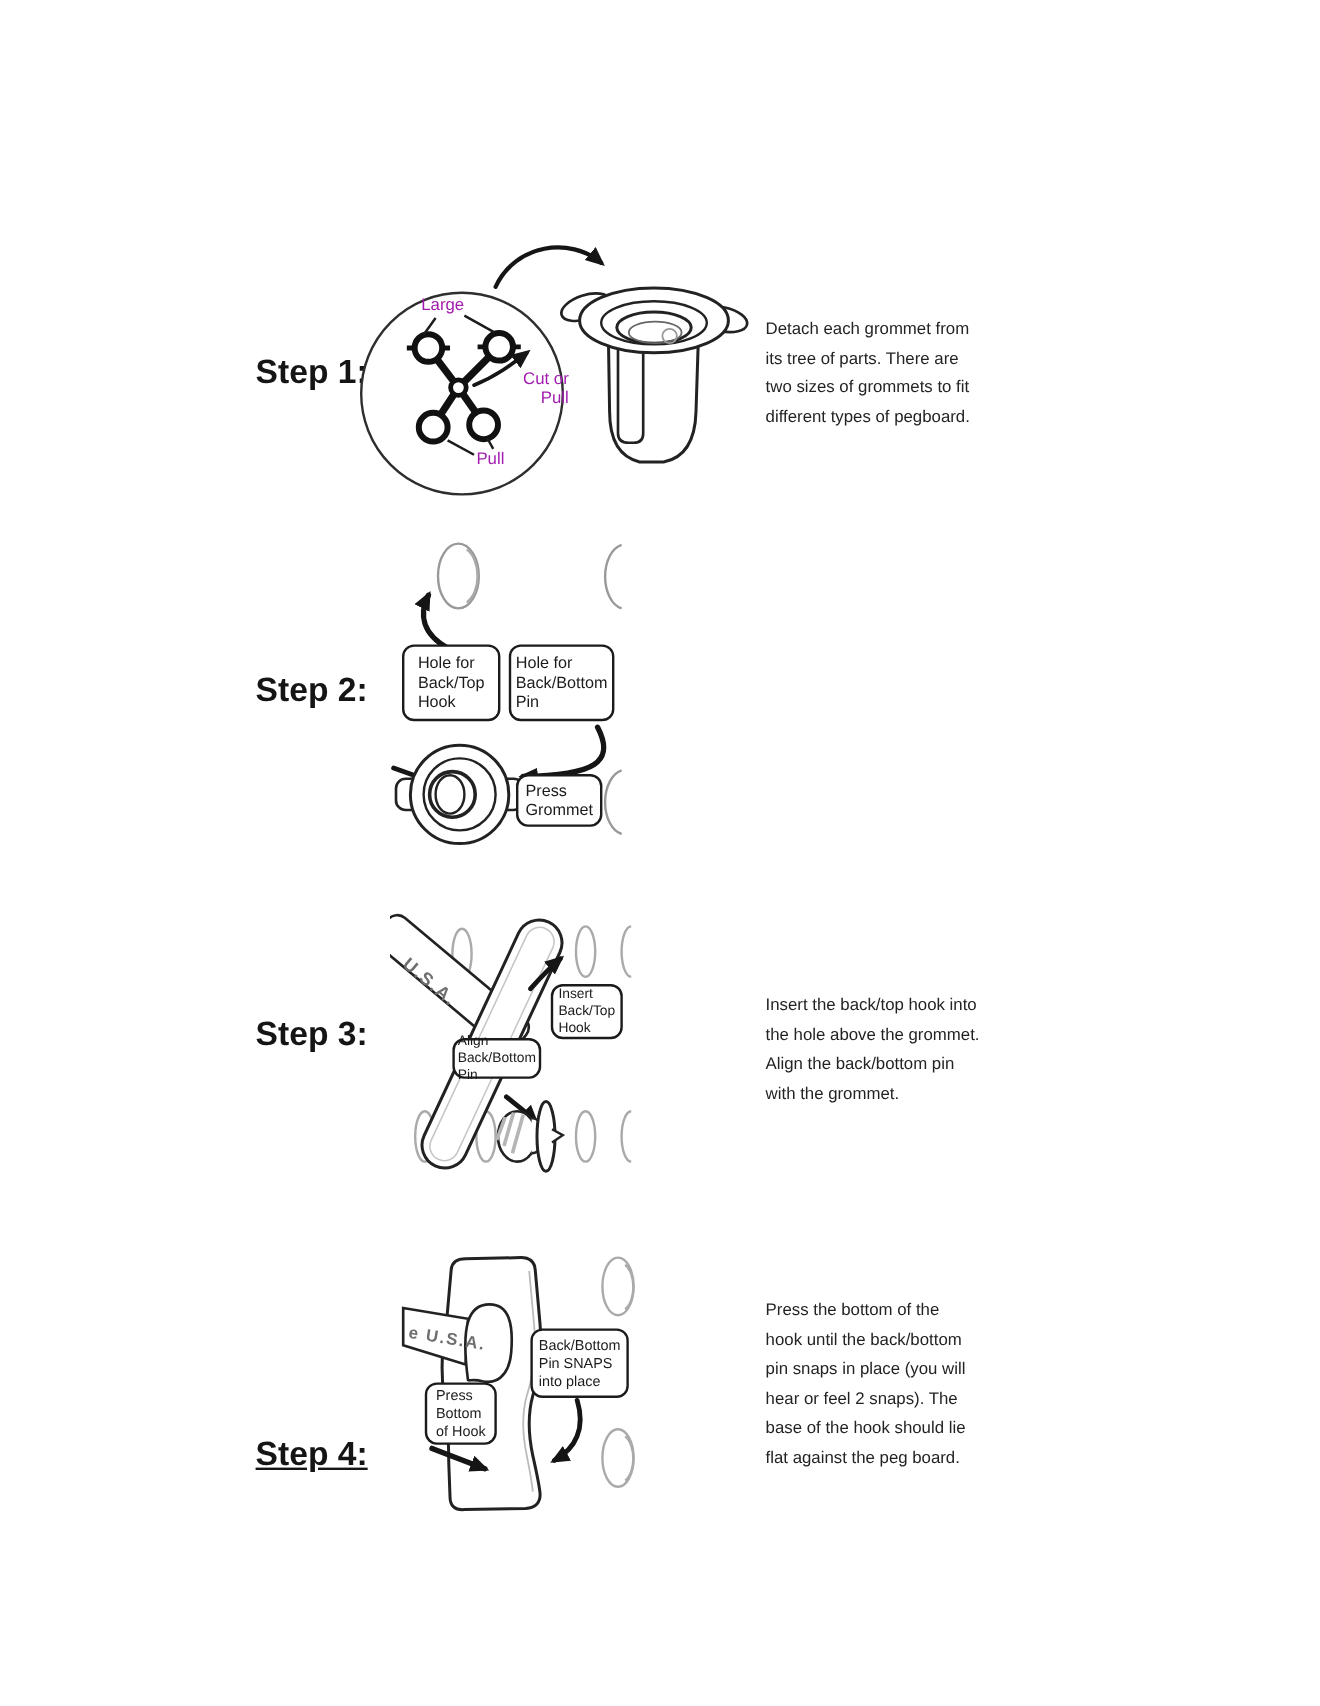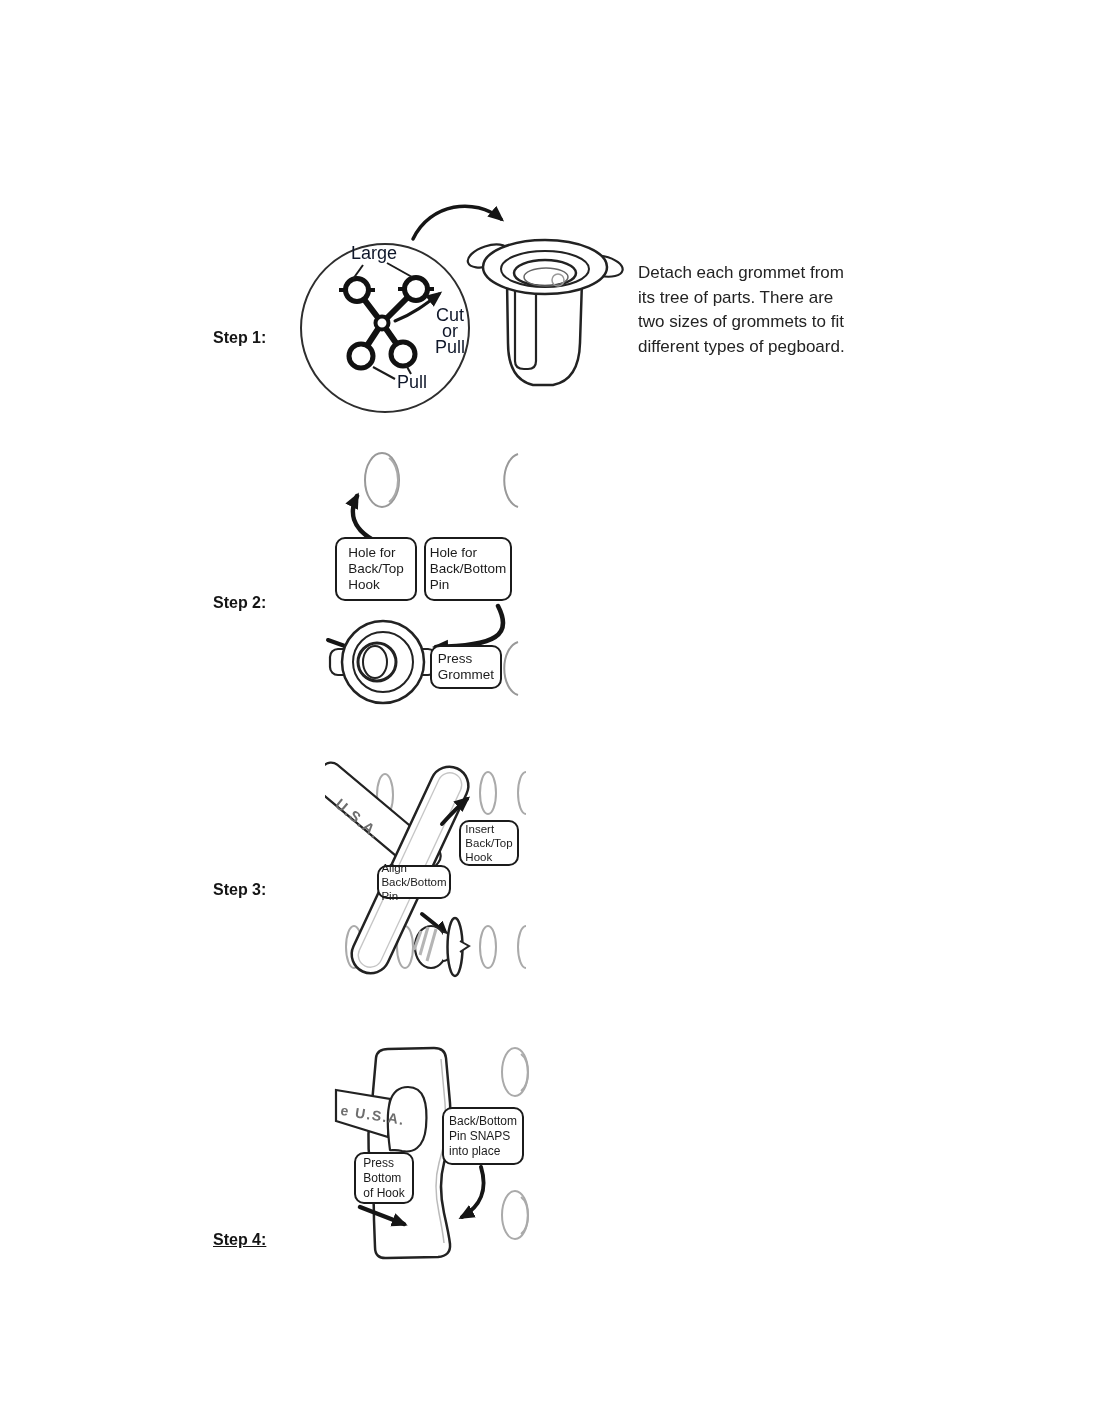--- a/index.html
+++ b/index.html
@@ -6,33 +6,32 @@
   .page{
     position:relative;width:1100px;height:1422px;background:#ffffff;
     font-family:"Liberation Sans",sans-serif;color:#1f1f1f;overflow:hidden;
   }
   .title{
     position:absolute;top:155px;left:0;width:100%;text-align:center;
     font-size:27px;font-weight:bold;text-decoration:underline;margin:0;
     letter-spacing:-0.3px;color:#151515;
   }
   .step-label{
-    position:absolute;left:213px;font-size:16px;font-weight:bold;color:#151515;
+    position:absolute;left:213px;font-size:28px;font-weight:bold;color:#151515;
     white-space:nowrap;
-    margin-top:35px;
   }
   .step-text{
-    position:absolute;left:638px;width:310px;font-size:17px;line-height:24.5px;
+    position:absolute;left:638px;width:310px;font-size:14px;line-height:24.5px;
     white-space:pre-line;color:#232323;
   }
   .diagram{position:absolute;}
   .diagram svg{position:absolute;left:0;top:0;}
   .dlabel{
-    position:absolute;font-size:18px;line-height:16px;color:#0f172a;
-    text-align:center;white-space:pre-line;
+    position:absolute;font-size:14px;line-height:16px;color:#a21caf;
+    text-align:right;white-space:pre-line;
   }
   .dbox{
     position:absolute;border:2px solid #1b1b1b;border-radius:10px;background:#fff;
     display:flex;align-items:center;justify-content:center;text-align:left;
     white-space:pre-line;box-sizing:border-box;padding:2px 3px;color:#1b1b1b;
   }
   .fs135{font-size:13.5px;line-height:16px;}
   .fs115{font-size:11.5px;line-height:14px;}
   .fs12{font-size:12px;line-height:15px;}
   .usa-stamp{
@@ -149,20 +148,24 @@
 Back/Top
 Hook</div>
     <div class="dbox fs135" style="left:134px;top:87px;width:88px;height:64px;">Hole for
 Back/Bottom
 Pin</div>
     <div class="dbox fs135" style="left:140px;top:195px;width:72px;height:44px;">Press
 Grommet</div>
   </div>
 
   <div class="step-label lbl-s3">Step 3:</div>
+  <div class="step-text txt-s3">Insert the back/top hook into
+the hole above the grommet.
+Align the back/bottom pin
+with the grommet.</div>
 
   <div class="diagram dia-s3">
     <svg width="225" height="245" viewBox="0 0 225 245">
       <defs>
         <marker id="ah3" markerUnits="userSpaceOnUse" markerWidth="18" markerHeight="16" refX="12" refY="8" orient="auto">
           <path d="M0,1 L16,8 L0,15 Z" fill="#151515"></path>
         </marker>
       </defs>
 
       <g fill="none" stroke="#aaa" stroke-width="2">
@@ -198,20 +201,26 @@
     <div class="usa-stamp" style="left:18px;top:40px;transform:rotate(40deg);">U.S.A.</div>
     <div class="dbox fs115" style="left:134px;top:65px;width:60px;height:46px;">Insert
 Back/Top
 Hook</div>
     <div class="dbox fs115" style="left:52px;top:110px;width:74px;height:34px;">Align
 Back/Bottom
 Pin</div>
   </div>
 
   <div class="step-label lbl-s4">Step 4:</div>
+  <div class="step-text txt-s4">Press the bottom of the
+hook until the back/bottom
+pin snaps in place (you will
+hear or feel 2 snaps). The
+base of the hook should lie
+flat against the peg board.</div>
 
   <div class="diagram dia-s4">
     <svg width="215" height="225" viewBox="0 0 215 225">
       <defs>
         <marker id="ah4" markerUnits="userSpaceOnUse" markerWidth="18" markerHeight="16" refX="12" refY="8" orient="auto">
           <path d="M0,1 L16,8 L0,15 Z" fill="#151515"></path>
         </marker>
       </defs>
 
       <g>

